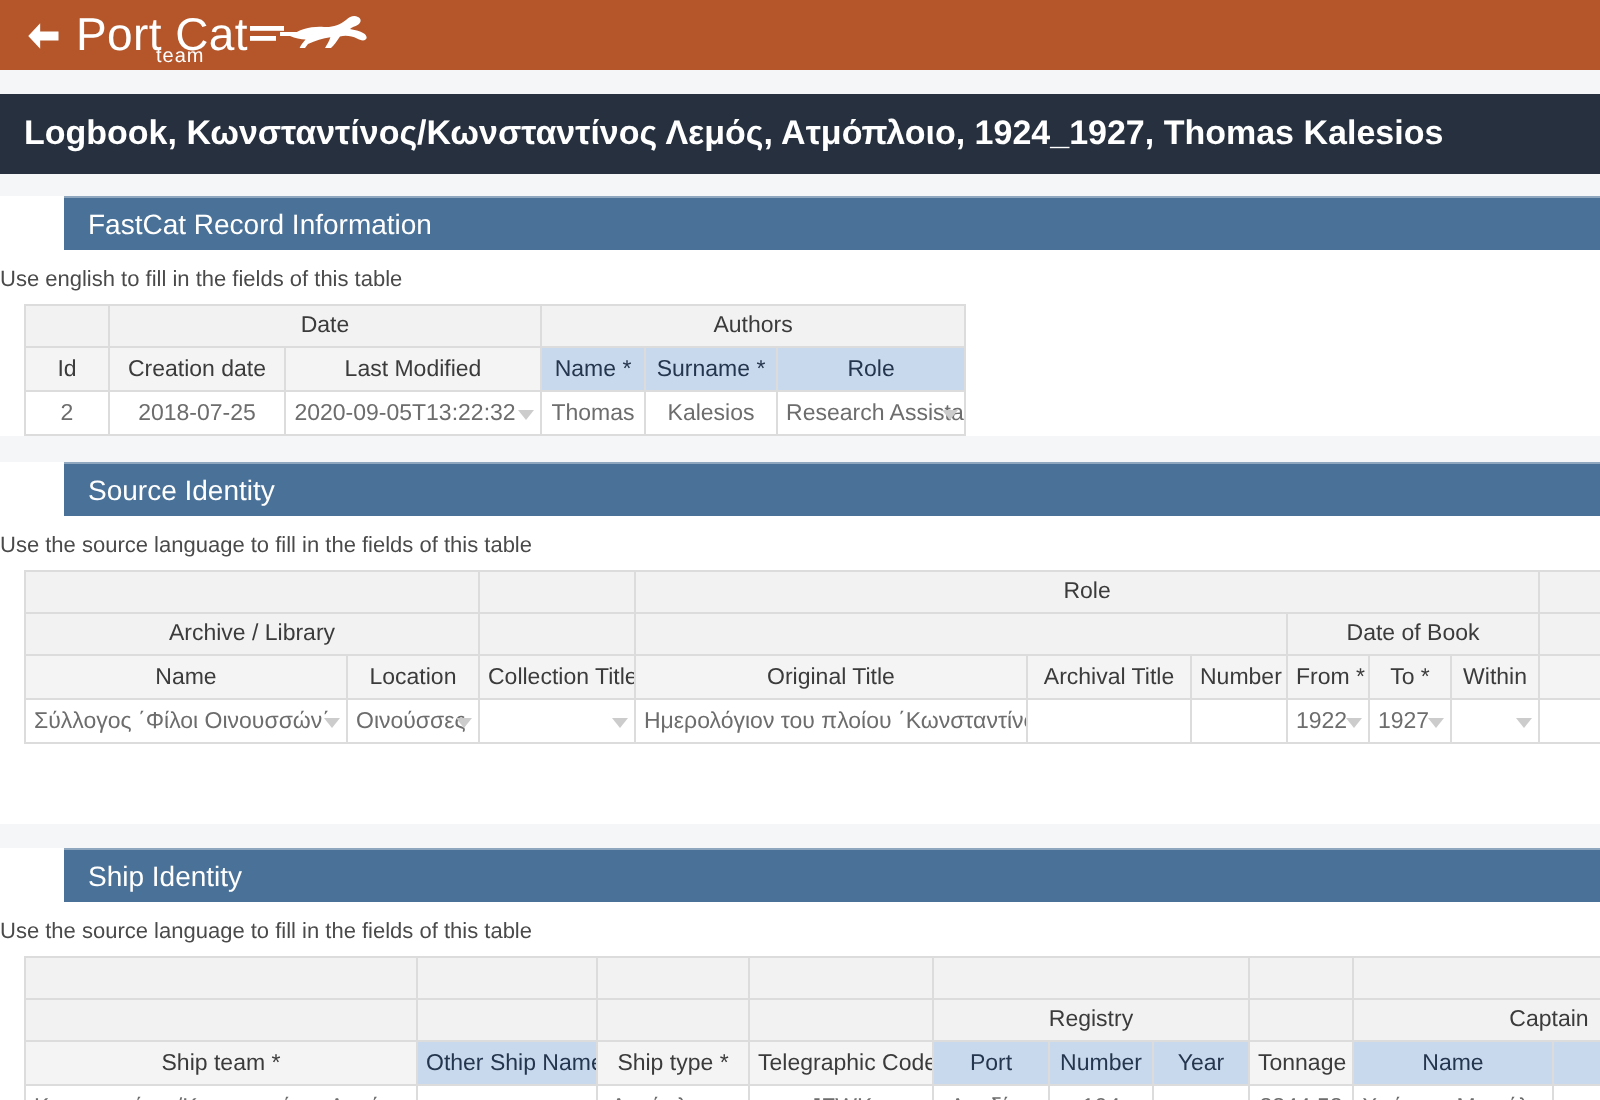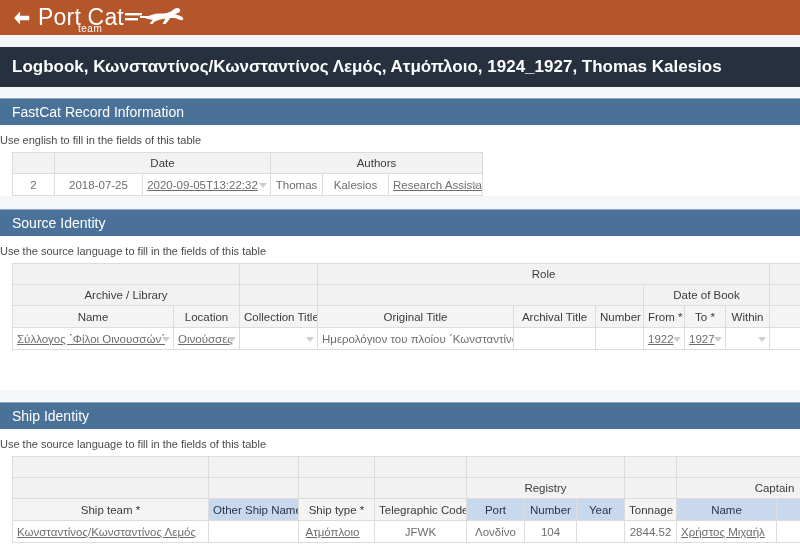--- a/index.html
+++ b/index.html
@@ -77,20 +77,21 @@
   
   .section-head {
     background: #4a7299;
     color: #ffffff;
     font-size: 14px;
     padding: 6px 12px;
     height: 27px;
     display: flex;
     align-items: center;
     border-top: 1px solid #8fa7bf;
+    margin-left: 32px;
   }
   .section-hint {
     font-size: 11px;
     color: #4a4a4a;
     padding: 9px 12px 6px 0;
   }
   .table-wrap {
     padding: 0 0 0 12px;
     overflow: hidden;
   }
@@ -122,21 +123,21 @@
     background: #f4f4f4;
     color: #3b3b3b;
     height: 22px;
   }
   table.grid th.col.hl { background: #c9d9ed; color: #24364d; }
   table.grid td.cell {
     background: #ffffff;
     color: #6d6d6d;
     height: 22px;
   }
-  td.cell.withcaret { position: relative; padding-right: 12px; text-decoration: underline; }
+  td.cell.withcaret { position: relative; padding-right: 12px; }
   .caret {
     position: absolute;
     right: 3px; top: 50%;
     margin-top: -2px;
     width: 0; height: 0;
     border-left: 4px solid transparent;
     border-right: 4px solid transparent;
     border-top: 5px solid #cccccc;
   }
 </style>
@@ -186,20 +187,28 @@
         <col style="width:66px">
         <col style="width:94px">
     </colgroup>
     <tbody>
         <tr>
       <th class="grp blank"></th>
       <th class="grp" colspan="2">Date</th>
       <th class="grp" colspan="3">Authors</th>
     </tr>
     <tr>
+      <th class="col">Id</th>
+      <th class="col">Creation date</th>
+      <th class="col">Last Modified</th>
+      <th class="col hl">Name *</th>
+      <th class="col hl">Surname *</th>
+      <th class="col hl">Role</th>
+    </tr>
+    <tr>
       <td class="cell">2</td>
       <td class="cell">2018-07-25</td>
       <td class="cell withcaret">
         <span>2020-09-05T13:22:32</span>
         <span class="caret"></span>
       </td>
       <td class="cell">Thomas</td>
       <td class="cell">Kalesios</td>
       <td class="cell withcaret">
         <span>Research Assistant</span>

